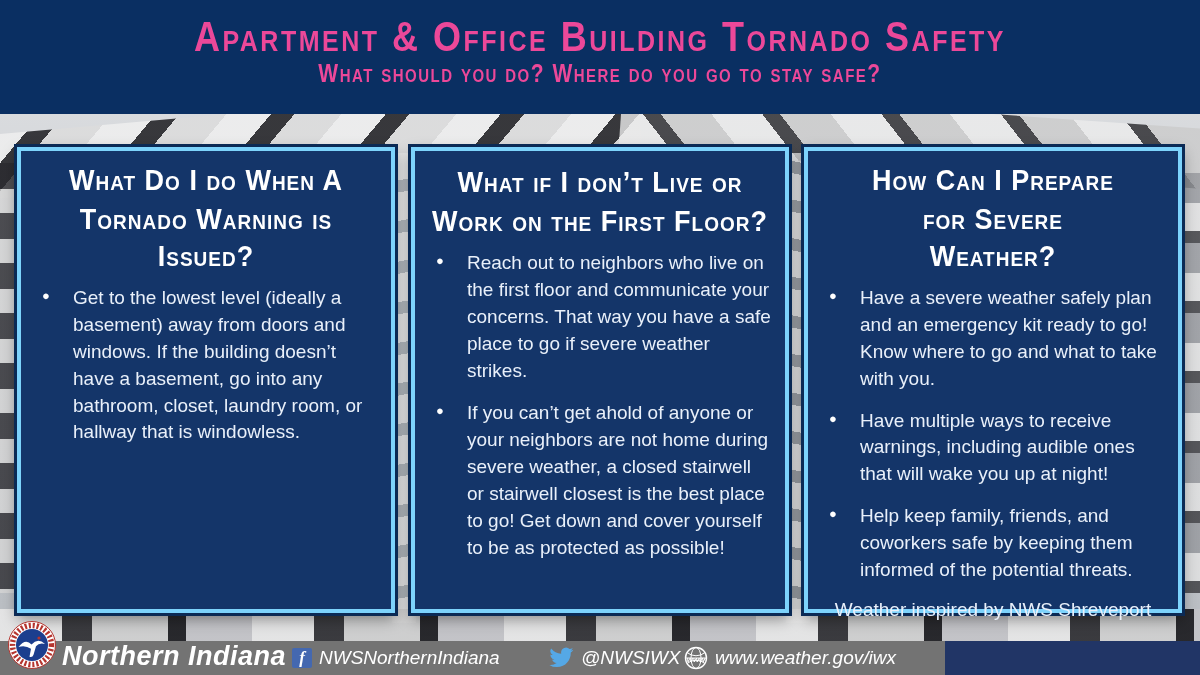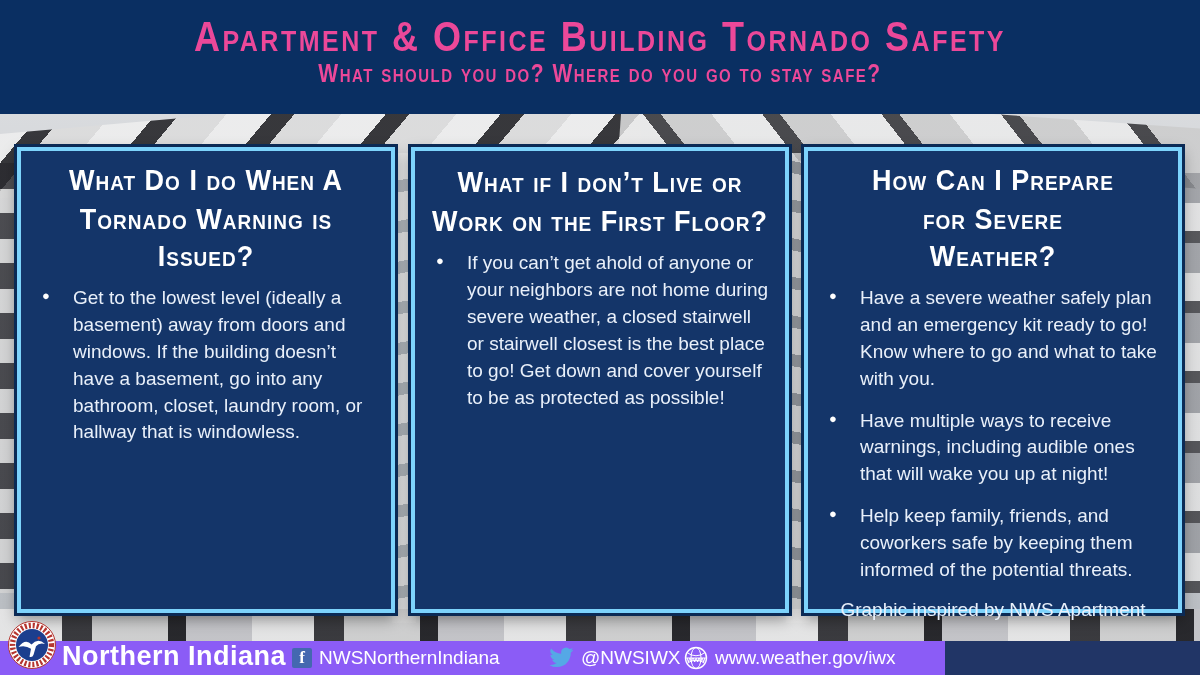--- a/index.html
+++ b/index.html
@@ -69,21 +69,21 @@
   #panel3 h2{max-width:252px;}
   .panel ul{list-style:none;margin:6px 0 0;padding:0;font-size:19px;line-height:1.42;}
   .panel li{position:relative;padding-left:40px;margin-bottom:15px;}
   .panel li::before{
     content:"●";position:absolute;left:9px;top:2px;font-size:13px;color:#ffffff;
   }
   .credit{margin-top:auto;text-align:center;font-size:19px;padding-bottom:8px;}
   
   .footer{
     position:absolute;left:0;bottom:0;width:100%;height:34px;
-    background:#8b5cf6;z-index:4;color:#ffffff;
+    background:#737373;z-index:4;color:#ffffff;font-style:italic;
   }
   .footer-shade{position:absolute;right:0;top:0;width:255px;height:100%;background:#213566;}
   .brand{
     position:absolute;left:62px;top:50%;transform:translateY(-54%);
     font-size:27px;font-weight:bold;letter-spacing:.5px;white-space:nowrap;
   }
   .f-item{
     position:absolute;top:0;height:100%;display:flex;align-items:center;gap:7px;
     font-size:19px;white-space:nowrap;
   }
@@ -118,32 +118,33 @@
 <div class="panel" id="panel1">
   <h2>What Do I do When A Tornado Warning is Issued?</h2>
   <ul>
     <li>Get to the lowest level (ideally a basement) away from doors and windows. If the building doesn’t have a basement, go into any bathroom, closet, laundry room, or hallway that is windowless.</li>
   </ul>
 </div>
 
 <div class="panel" id="panel2">
   <h2>What if I don’t Live or Work on the First Floor?</h2>
   <ul>
+    <li>Reach out to neighbors who live on the first floor and communicate your concerns. That way you have a safe place to go if severe weather strikes.</li>
     <li>If you can’t get ahold of anyone or your neighbors are not home during severe weather, a closed stairwell or stairwell closest is the best place to go! Get down and cover yourself to be as protected as possible!</li>
   </ul>
 </div>
 
 <div class="panel" id="panel3">
   <h2>How Can I Prepare for Severe Weather?</h2>
   <ul>
     <li>Have a severe weather safely plan and an emergency kit ready to go! Know where to go and what to take with you.</li>
     <li>Have multiple ways to receive warnings, including audible ones that will wake you up at night!</li>
     <li>Help keep family, friends, and coworkers safe by keeping them informed of the potential threats.</li>
   </ul>
-  <div class="credit">Graphic inspired by NWS Apartment</div>
+  <div class="credit">Weather inspired by NWS Shreveport</div>
 </div>
 
 <div class="footer">
   <div class="footer-shade"></div>
   <div class="brand">Northern Indiana</div>
 
   <div class="f-item fb">
     <div class="fb-icon">f</div>
     <span>NWSNorthernIndiana</span>
   </div>

